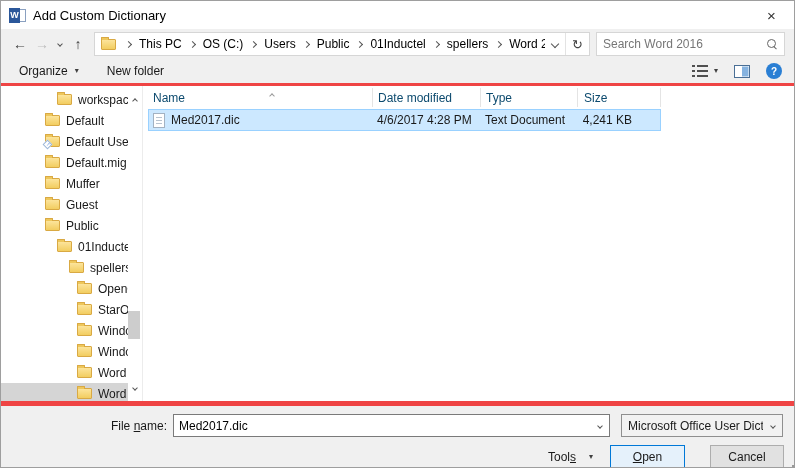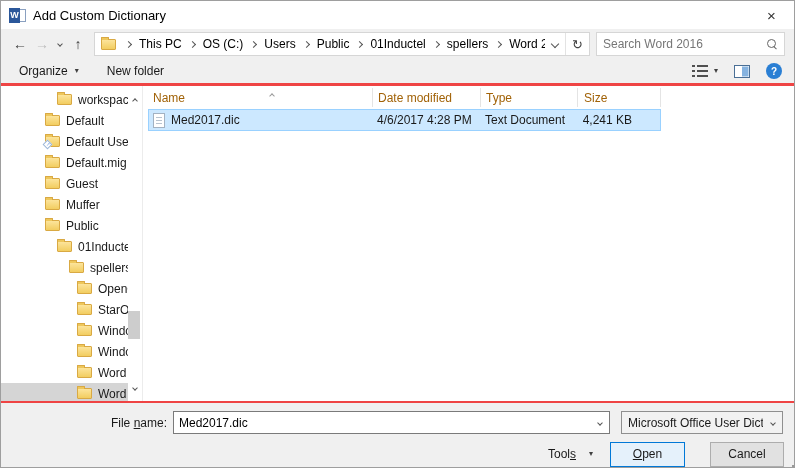--- a/index.html
+++ b/index.html
@@ -55,38 +55,38 @@
   .tree-item.selected { background:#d5d5d5; }
   .tree-label { overflow:hidden; white-space:nowrap; }
   .folder { width:15px; height:11px; background:linear-gradient(#fce49b,#f2cd60); border:1px solid #d9a943; border-radius:1px; position:relative; flex:0 0 auto; }
   .folder::before { content:""; position:absolute; top:-3px; left:-1px; width:6px; height:2px; background:#eec75b; border:1px solid #d9a943; border-bottom:none; border-radius:1px 1px 0 0; }
   .shortcut { position:absolute; left:-2px; bottom:-2px; width:7px; height:7px; background:#fff; border:1px solid #9db7d8; color:#2f6fd0; font-size:6px; line-height:5px; text-align:center; }
   .sb-up { position:absolute; top:6px; right:5px; }
   .sb-thumb { position:absolute; top:225px; right:2px; width:12px; height:28px; background:#cdcdcd; }
   .sb-down { position:absolute; bottom:8px; right:5px; }
 
   .filepane { flex:1; padding-left:5px; position:relative; }
-  .listheader { display:flex; height:23px; align-items:center; color:#a16207; position:relative; }
+  .listheader { display:flex; height:23px; align-items:center; color:#0c4a6e; position:relative; }
   .hcell { height:19px; display:flex; align-items:center; padding-left:5px; border-right:1px solid #e4e4e4; }
   .hcell.c-name { width:225px; }
   .hcell.c-date { width:108px; }
   .hcell.c-type { width:97px; }
   .hcell.c-size { width:83px; padding-left:6px; }
   .sortchev { position:absolute; left:122px; top:1px; }
   .filerow { display:flex; align-items:center; height:22px; width:513px; background:#cce8ff; border:1px solid #99d1ff; }
   .rcell { white-space:nowrap; overflow:hidden; }
   .r-name { width:224px; display:flex; align-items:center; gap:6px; padding-left:4px; }
   .r-date { width:108px; padding-left:4px; }
   .r-type { width:97px; padding-left:4px; }
   .r-size { width:82px; text-align:right; padding-right:28px; }
   .doc { width:12px; height:15px; background:#fff; border:1px solid #a3b2c2; position:relative; flex:0 0 auto; }
   .doc::after { content:""; position:absolute; left:2px; right:2px; top:3px; height:9px; background:repeating-linear-gradient(#b9c4d0 0 1px, transparent 1px 3px); }
 
   
-  .footer { height:66px; background:#f0f0f0; border-top:2px solid #ef4444; flex:0 0 auto; padding-top:8px; position:relative; }
+  .footer { height:66px; background:#f0f0f0; border-top:5px solid #ef4444; flex:0 0 auto; padding-top:8px; position:relative; }
   .frow1 { display:flex; align-items:center; height:23px; }
   .fname-label { width:166px; text-align:right; flex:0 0 auto; }
   .fname-combo { margin-left:6px; width:437px; height:23px; background:#fff; border:1px solid #7a7a7a; display:flex; align-items:center; flex:0 0 auto; }
   .fname-combo input { border:none; outline:none; flex:1; padding-left:5px; font-family:"Liberation Sans",sans-serif; font-size:12px; background:transparent; }
   .combo-arrow { width:19px; display:flex; justify-content:center; align-items:center; height:100%; }
   .ftype-combo { margin-left:11px; width:162px; height:23px; background:#f2f2f2; border:1px solid #8f8f8f; display:flex; align-items:center; flex:0 0 auto; }
   .ftype-combo .val { flex:1; padding-left:6px; white-space:nowrap; overflow:hidden; }
   .frow2 { display:flex; align-items:center; height:26px; margin-top:7px; justify-content:flex-end; padding-right:10px;text-align:center; }
   .tools { display:flex; align-items:center; gap:13px; margin-right:17px; }
   .btn { height:25px; display:flex; align-items:center; justify-content:center; font-size:12px; }
@@ -211,25 +211,25 @@
               <span class="shortcut" style="transform: rotate(-45deg);">→</span>
             </span>
             <span class="tree-label">Default User</span>
           </div>
           <div class="tree-item" style="padding-left: 44px;">
             <span class="folder"></span>
             <span class="tree-label">Default.mig</span>
           </div>
           <div class="tree-item" style="padding-left: 44px;">
             <span class="folder"></span>
+            <span class="tree-label">Muffer</span>
+          </div>
+          <div class="tree-item" style="padding-left: 44px;">
+            <span class="folder"></span>
             <span class="tree-label">Guest</span>
-          </div>
-          <div class="tree-item" style="padding-left: 44px;">
-            <span class="folder"></span>
-            <span class="tree-label">Muffer</span>
           </div>
           <div class="tree-item" style="padding-left: 44px;">
             <span class="folder"></span>
             <span class="tree-label">Public</span>
           </div>
           <div class="tree-item" style="padding-left: 56px;">
             <span class="folder"></span>
             <span class="tree-label">01Inductel</span>
           </div>
           <div class="tree-item" style="padding-left: 68px;">

